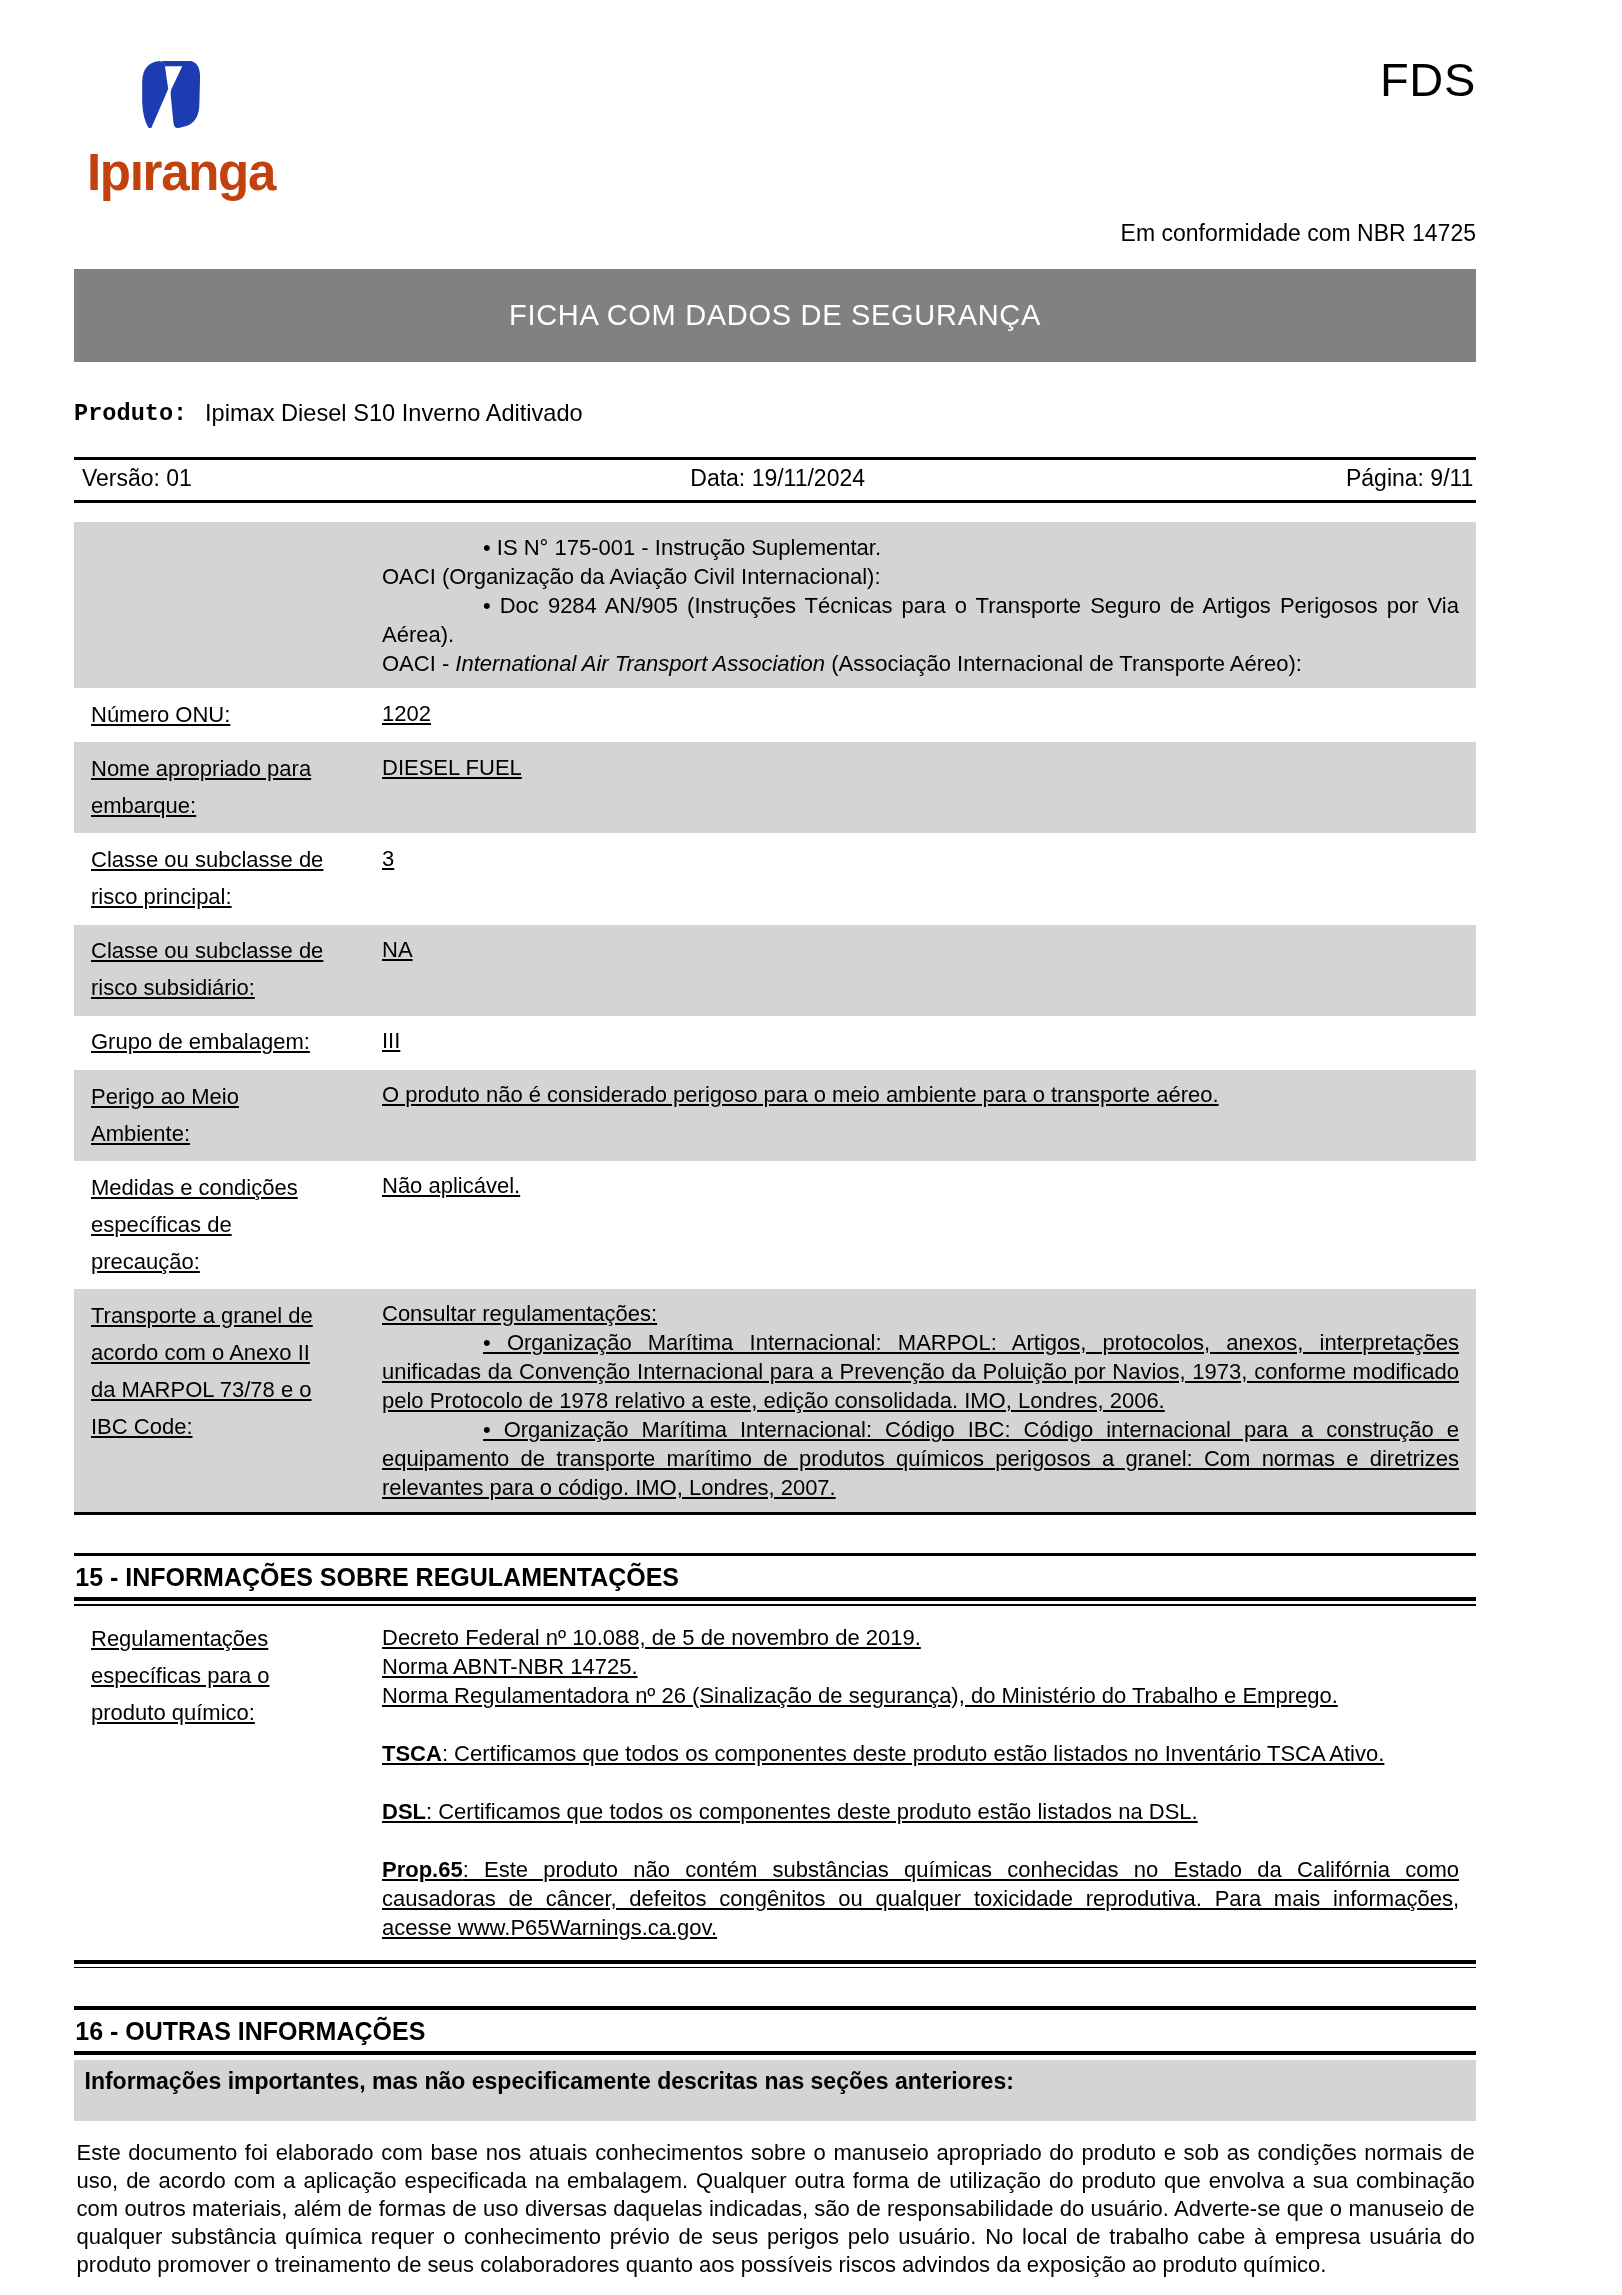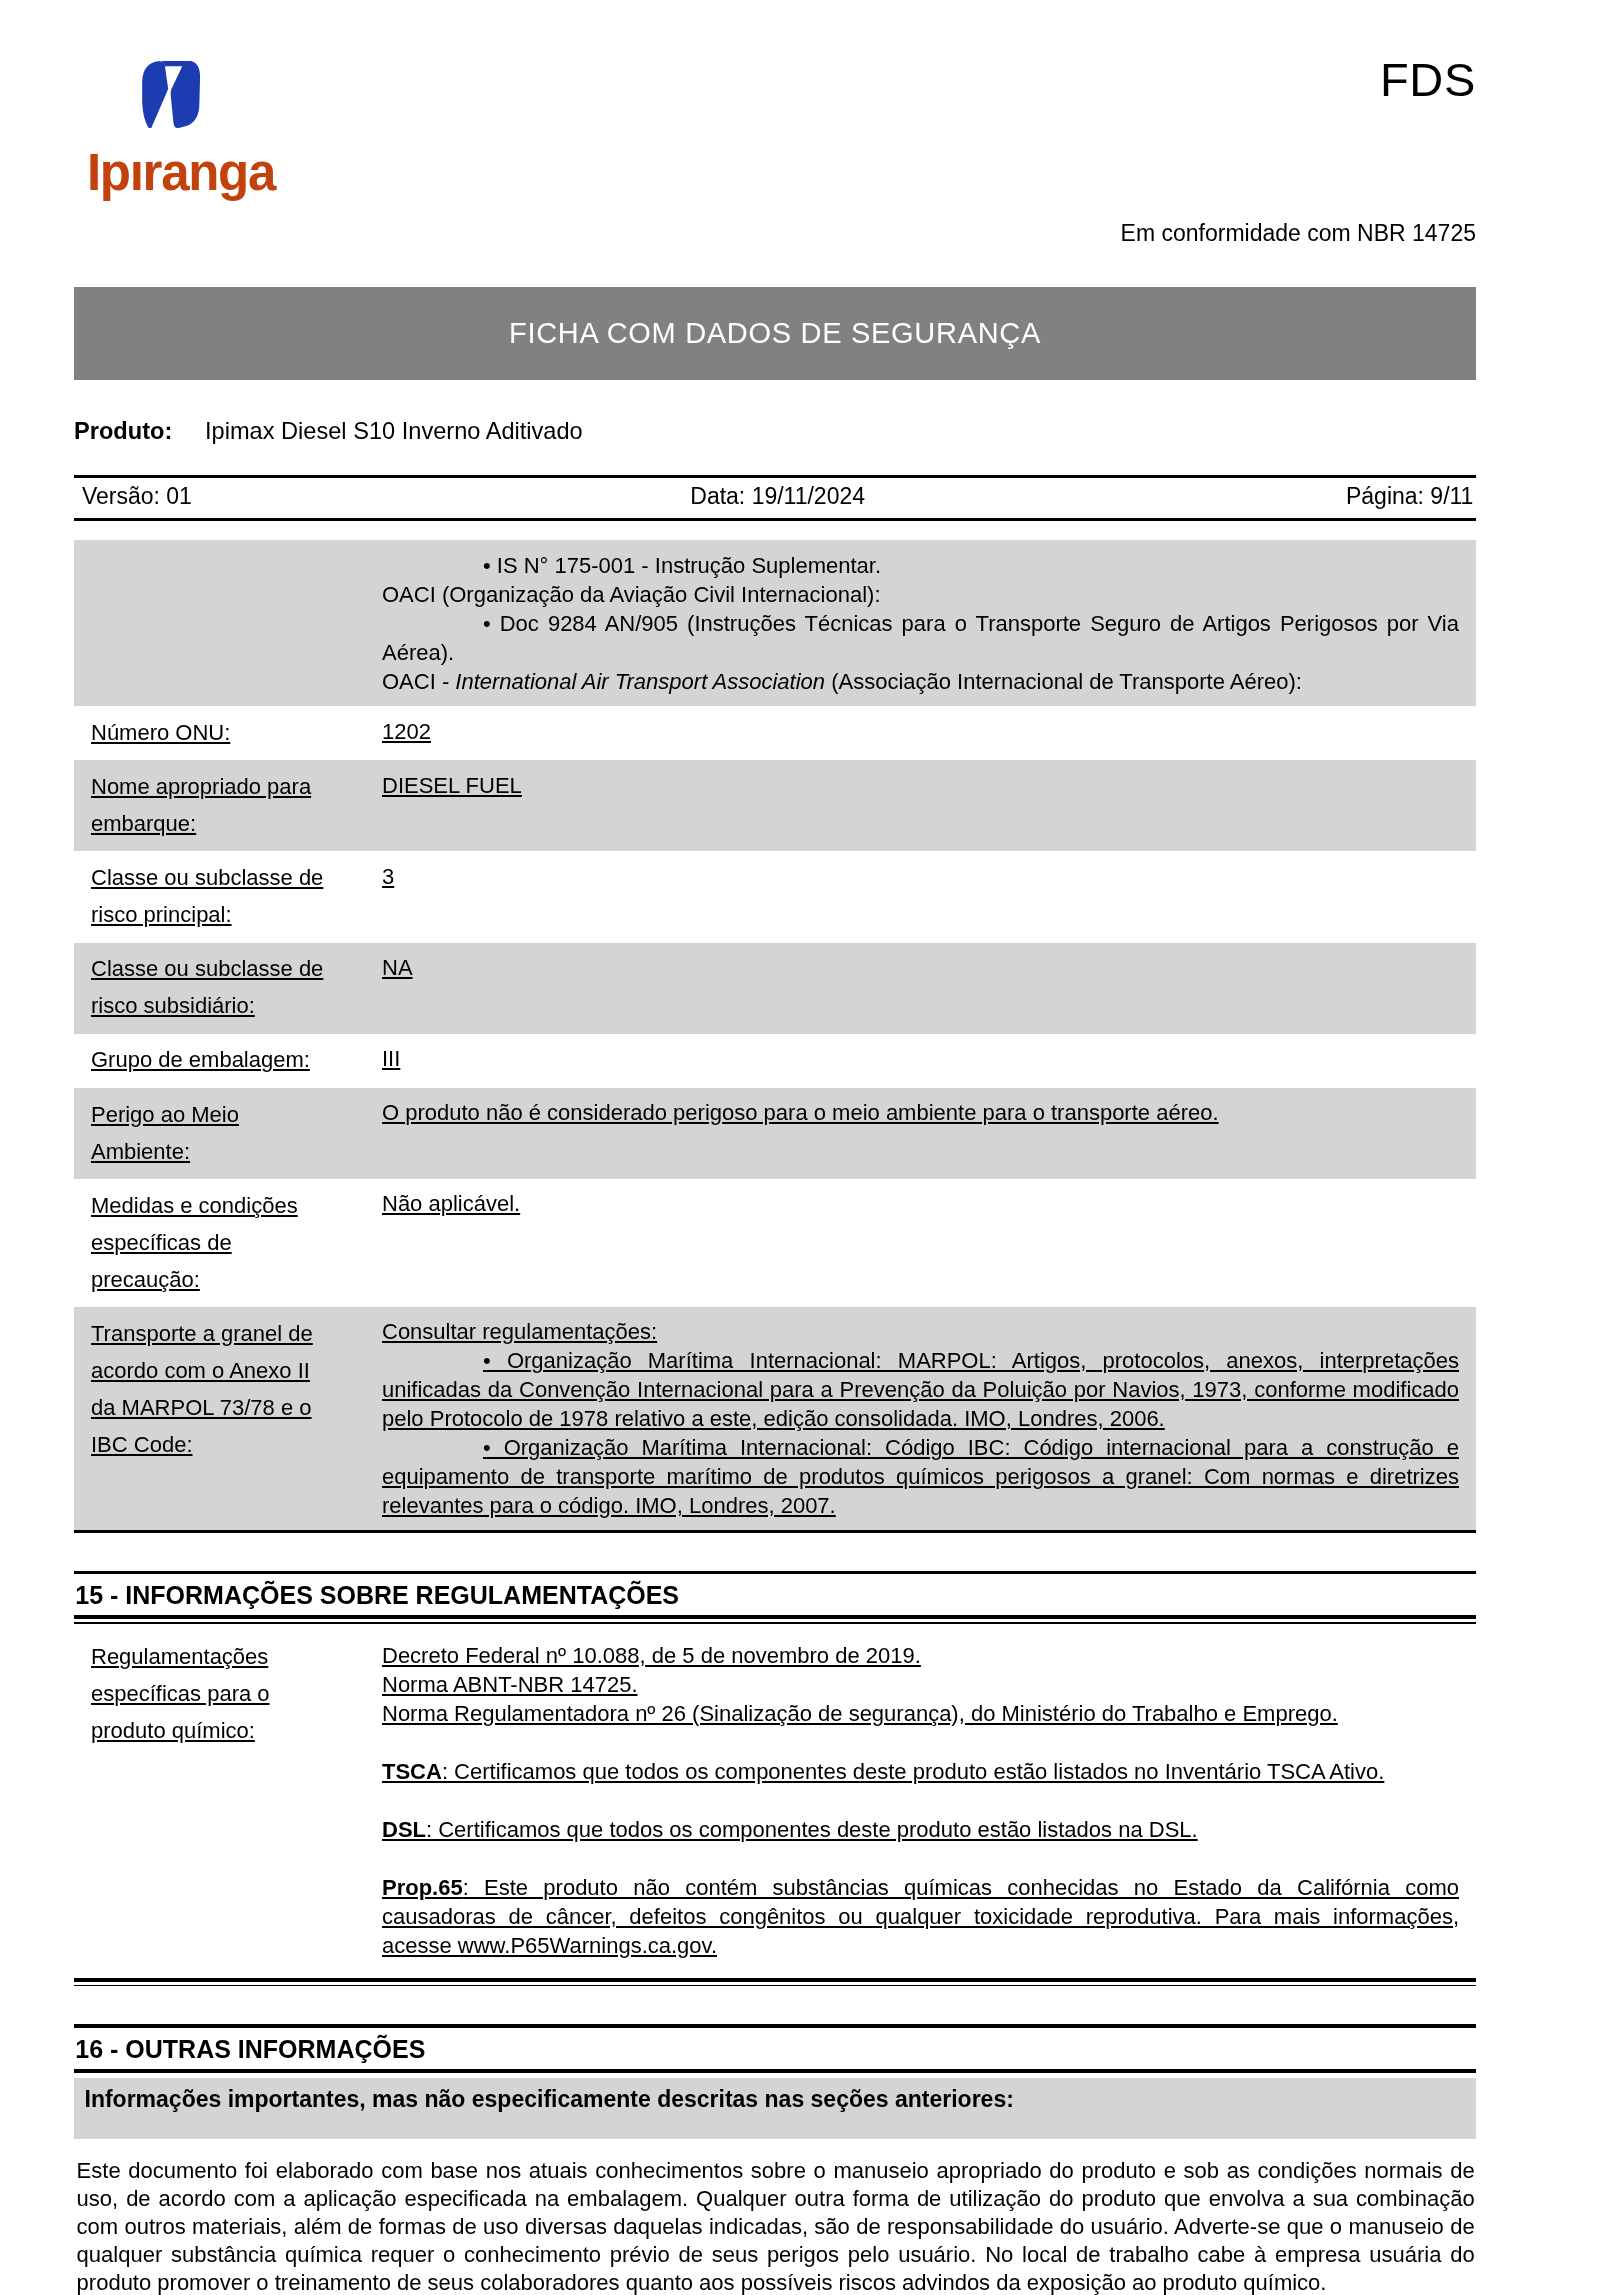--- a/index.html
+++ b/index.html
@@ -21,27 +21,27 @@
     position:absolute; left:13px; top:143px;
     font-size:51px; font-weight:700; letter-spacing:-1.3px; color:#c2410c;
   }
   .fds {
     position:absolute; right:0; top:52px;
     font-size:47px; font-weight:400; letter-spacing:0.7px;
   }
   .conformity { text-align:right; font-size:23px; margin-top:23.6px; }
 
   .title-bar {
-    margin-top:40px; height:93px; background:#818181;
+    margin-top:22px; height:93px; background:#818181;
     display:flex; align-items:center; justify-content:center;
   }
   .title-bar span { color:#ffffff; font-size:29px; letter-spacing:0.7px; }
 
   .product-row { margin-top:38px; font-size:23.6px; display:flex; }
-  .product-row .plabel { font-weight:700; width:131px; }
+  .product-row .plabel { font-weight:700; width:131px;font-family:Liberation Mono, monospace; }
 
   .version-row {
     margin-top:30px;
     border-top:3.3px solid #000; border-bottom:3.3px solid #000;
     display:flex; align-items:center;
     font-size:23px; padding:5.9px 2.6px 7.2px 7.9px;
   }
   .version-row .v-left  { flex:1; text-align:left; }
   .version-row .v-mid   { flex:1; text-align:center; }
   .version-row .v-right { flex:1; text-align:right; }

